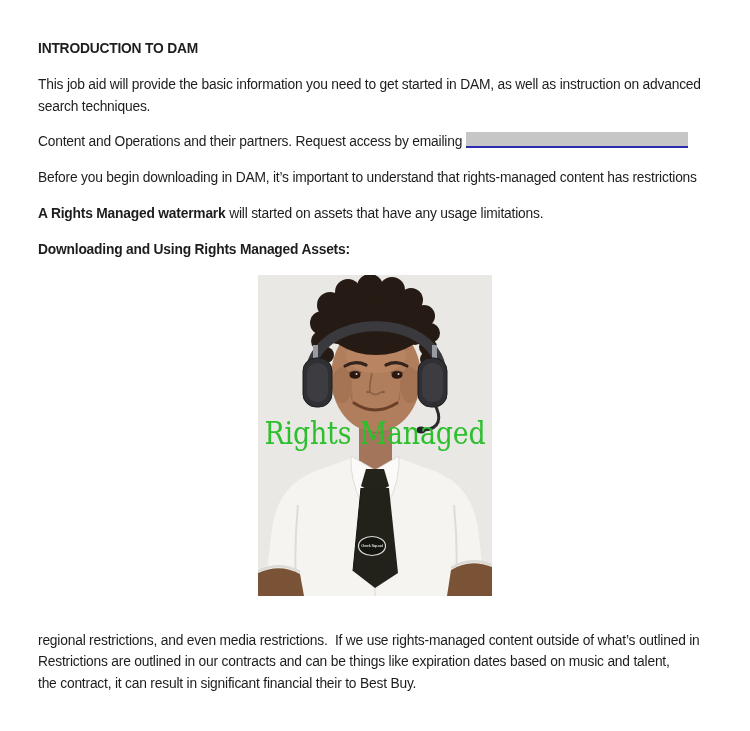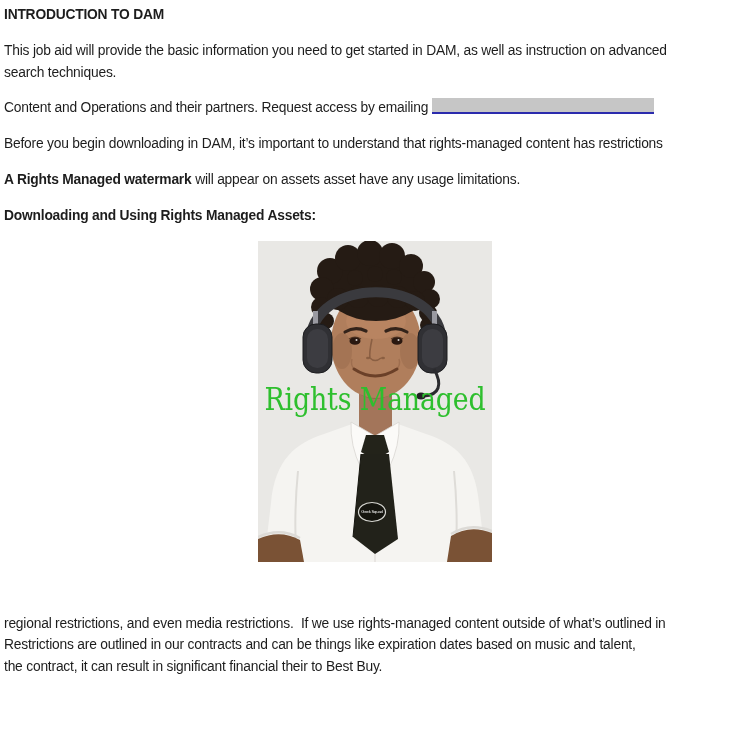--- a/index.html
+++ b/index.html
@@ -1,20 +1,20 @@
 <!DOCTYPE html>
 <html><head>
 <meta charset="utf-8">
 <style>
   html,body{margin:0;padding:0;background:#ffffff;}
   .page{
     position:relative;
     width:750px;height:731px;
     box-sizing:border-box;
-    padding:4px;
+    padding:38px;
     background:#ffffff;
     color:#1d1d1d;
     font-family:"Liberation Sans","DejaVu Sans",sans-serif;
     font-size:13.8px;
     letter-spacing:-0.2px;
     line-height:21.8px;
     overflow:hidden;
   }
   .para{margin:0 0 14px 0;}
   .line{white-space:pre;}
@@ -22,21 +22,21 @@
   .heading{font-weight:bold;}
   .redacted{
     display:inline-block;
     width:222px;height:14px;
     background:#c6c6c6;
     border-bottom:2px solid #2b2bad;
     vertical-align:-2px;
   }
   .figure{
     width:234px;height:321px;
-    margin:0 auto 51px auto;
+    margin:0 auto 34px auto;
   }
   .figure svg{display:block;}
 </style>
 </head>
 <body>
 
 <div class="page">
 
   <div class="para heading">
     <div class="line">INTRODUCTION TO DAM</div>
@@ -49,21 +49,21 @@
 
   <div class="para">
     <div class="line"><span>Content and Operations and their partners. Request access by emailing </span><span class="redacted"></span></div>
   </div>
 
   <div class="para">
     <div class="line">Before you begin downloading in DAM, it’s important to understand that rights-managed content has restrictions</div>
   </div>
 
   <div class="para">
-    <div class="line"><span class="bold">A Rights Managed watermark</span><span> will appear on assets asset have any usage limitations.</span></div>
+    <div class="line"><span class="bold">A Rights Managed watermark</span><span> will started on assets that have any usage limitations.</span></div>
   </div>
 
   <div class="para">
     <div class="line bold">Downloading and Using Rights Managed Assets:</div>
   </div>
 
   <div class="figure">
     <svg width="234" height="321" viewBox="0 0 234 321" xmlns="http://www.w3.org/2000/svg">
 
       <rect x="0" y="0" width="234" height="321" fill="#e9e8e5"></rect>

